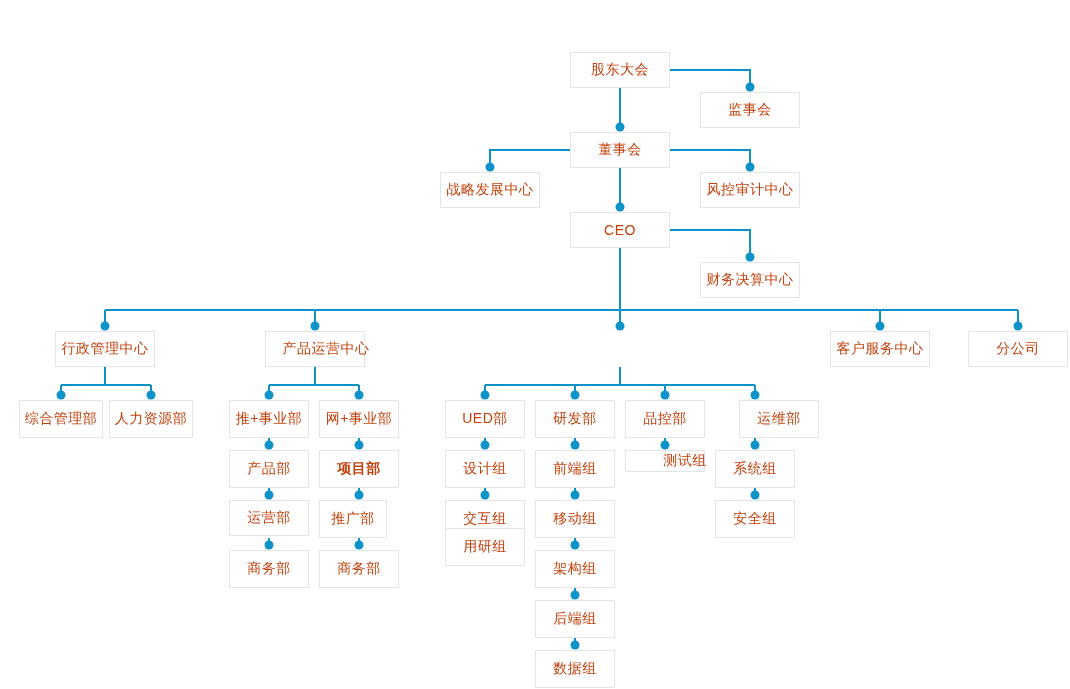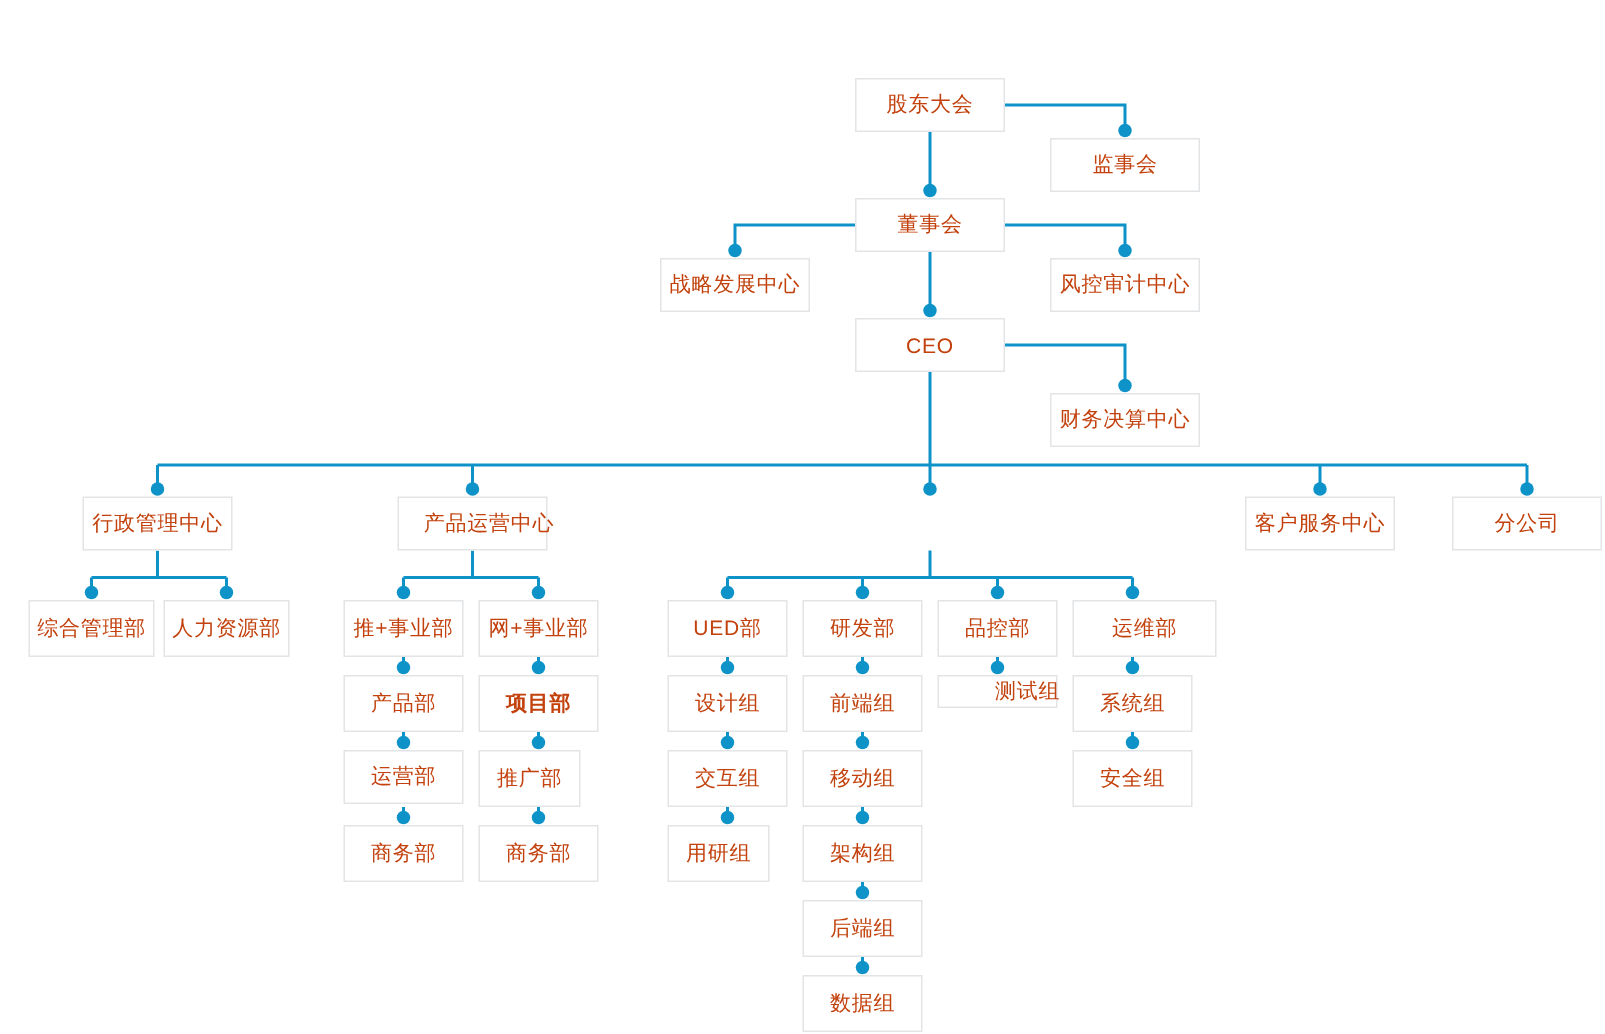--- a/index.html
+++ b/index.html
@@ -136,27 +136,27 @@
     <div class="node" style="left: 229px; top: 450px; width: 80px; height: 38px;">产品部</div>
     <div class="node" style="left: 229px; top: 500px; width: 80px; height: 36px;">运营部</div>
     <div class="node" style="left: 229px; top: 550px; width: 80px; height: 38px;">商务部</div>
     <div class="node" style="left: 319px; top: 400px; width: 80px; height: 38px;">网+事业部</div>
     <div class="node" style="left: 319px; top: 450px; width: 80px; height: 38px; font-weight: bold;">项目部</div>
     <div class="node" style="left: 319px; top: 500px; width: 68px; height: 38px;">推广部</div>
     <div class="node" style="left: 319px; top: 550px; width: 80px; height: 38px;">商务部</div>
     <div class="node" style="left: 445px; top: 400px; width: 80px; height: 38px;">UED部</div>
     <div class="node" style="left: 445px; top: 450px; width: 80px; height: 38px;">设计组</div>
     <div class="node" style="left: 445px; top: 500px; width: 80px; height: 38px;">交互组</div>
-    <div class="node" style="left: 445px; top: 550px; width: 68px; height: 38px;">用研组</div>
+    <div class="node" style="left: 445px; top: 528px; width: 80px; height: 38px;">用研组</div>
     <div class="node" style="left: 535px; top: 400px; width: 80px; height: 38px;">研发部</div>
     <div class="node" style="left: 535px; top: 450px; width: 80px; height: 38px;">前端组</div>
     <div class="node" style="left: 535px; top: 500px; width: 80px; height: 38px;">移动组</div>
     <div class="node" style="left: 535px; top: 550px; width: 80px; height: 38px;">架构组</div>
     <div class="node" style="left: 535px; top: 600px; width: 80px; height: 38px;">后端组</div>
     <div class="node" style="left: 535px; top: 650px; width: 80px; height: 38px;">数据组</div>
     <div class="node" style="left: 625px; top: 400px; width: 80px; height: 38px;">品控部</div>
     <div class="node" style="left: 625px; top: 450px; width: 80px; height: 22px; padding-left: 40px;">测试组</div>
-    <div class="node" style="left: 715px; top: 400px; width: 96px; height: 38px;">运维部</div>
+    <div class="node" style="left: 739px; top: 400px; width: 80px; height: 38px;">运维部</div>
     <div class="node" style="left: 715px; top: 450px; width: 80px; height: 38px;">系统组</div>
     <div class="node" style="left: 715px; top: 500px; width: 80px; height: 38px;">安全组</div>
     <div class="node" style="left: 830px; top: 331px; width: 100px; height: 36px;">客户服务中心</div>
     <div class="node" style="left: 968px; top: 331px; width: 100px; height: 36px;">分公司</div>
   </div>
 
 </body></html>

